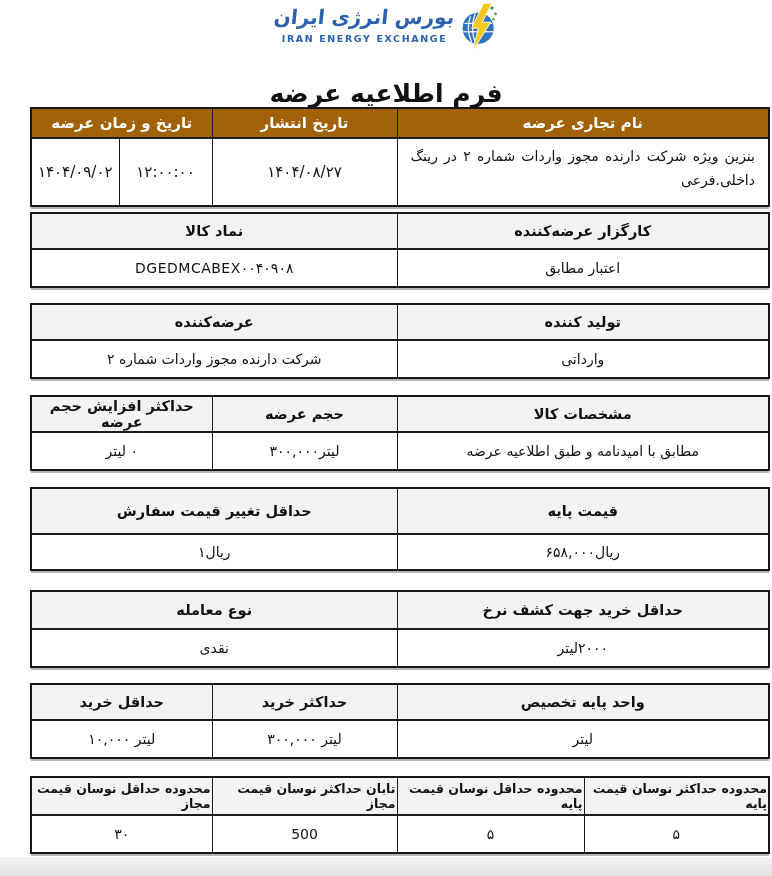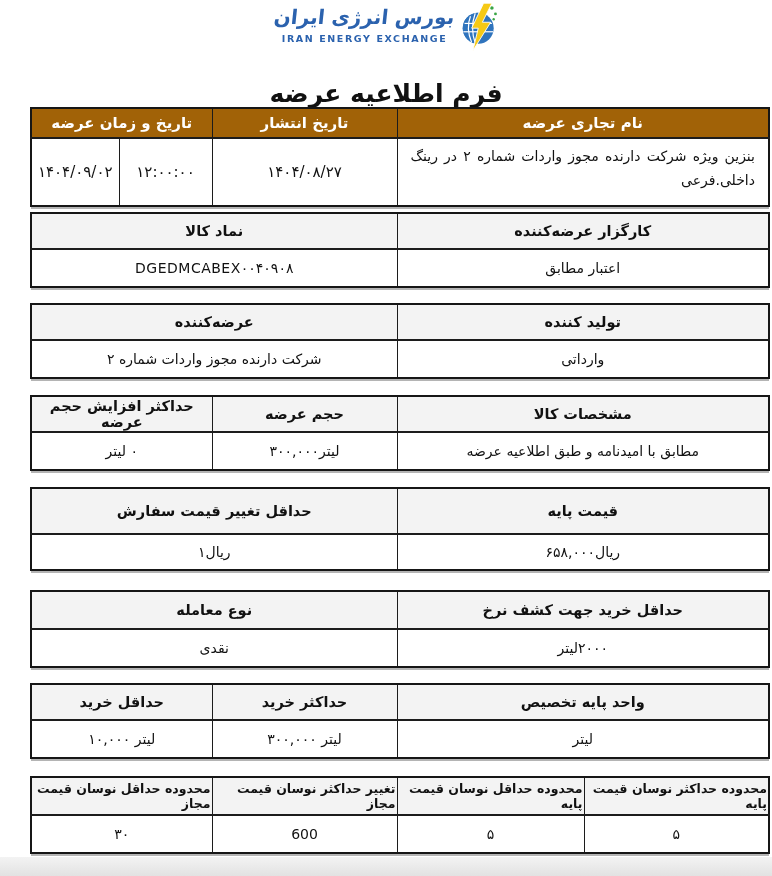--- a/index.html
+++ b/index.html
@@ -221,27 +221,27 @@
       <colgroup>
           <col style="width:185px">
           <col style="width:187px">
           <col style="width:185px">
           <col style="width:181px">
         </colgroup>
       <tbody>
           <tr>
         <th>محدوده حداکثر نوسان قیمت پایه</th>
         <th>محدوده حداقل نوسان قیمت پایه</th>
-        <th>تغییر حداکثر نوسان قیمت مجاز</th>
+        <th>تابان حداکثر نوسان قیمت مجاز</th>
         <th>محدوده حداقل نوسان قیمت مجاز</th>
       </tr>
       <tr>
         <td>۵</td>
         <td>۵</td>
-        <td>600</td>
+        <td>500</td>
         <td>۳۰</td>
       </tr>
     </tbody>
       </table>
   </div>
 
   <div class="page-footer-strip"></div>
 </div>
 
 </body></html>

